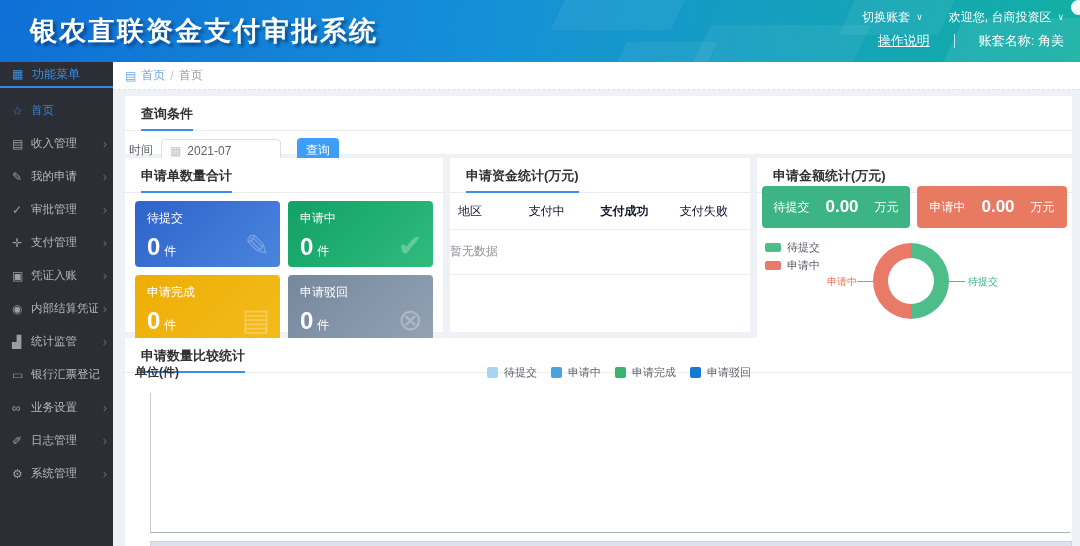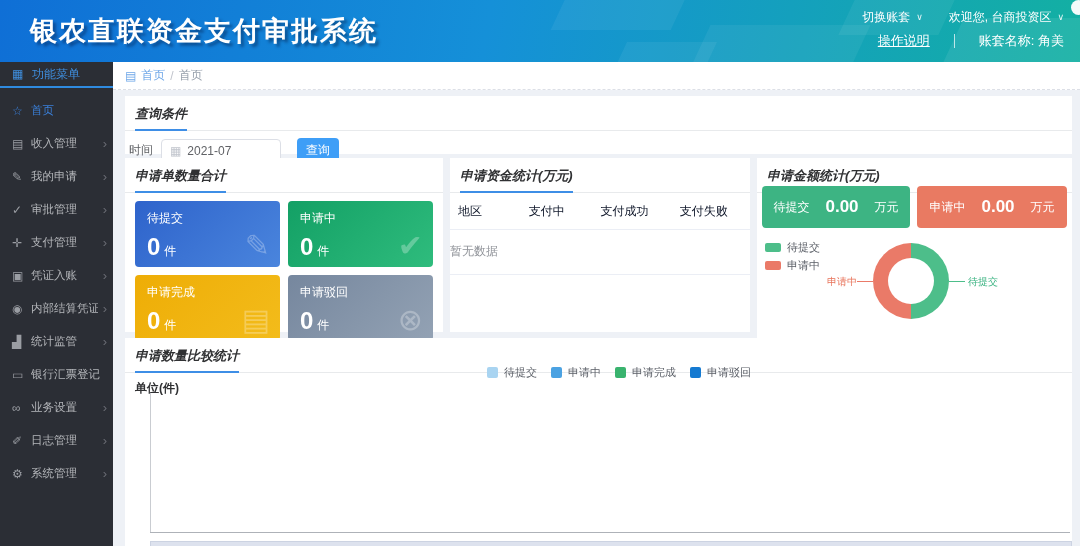--- a/index.html
+++ b/index.html
@@ -43,21 +43,21 @@
   
   .breadcrumb { position:absolute; left:113px; top:62px; width:967px; height:28px; background:#fff;
     border-bottom:1px dashed #dcdfe6; display:flex; align-items:center; gap:5px; padding-left:12px; font-size:12px; }
   .bc-icon { color:#6ea7e8; font-size:12px; }
   .bc-root { color:#6ea7e8; cursor:pointer; }
   .bc-sep { color:#c0c4cc; }
   .bc-cur { color:#97a0ac; }
 
   
   .panel { position:absolute; background:#fff; }
-  .panel-head { position:relative; padding:8px 10px 0; border-bottom:1px solid #e8eaec;font-style:italic; }
+  .panel-head { position:relative; padding:8px 16px 0; border-bottom:1px solid #e8eaec; }
   .panel-head .t { display:inline-block; font-size:13px; font-weight:bold; color:#303133;
     padding-bottom:6px; border-bottom:2px solid #3e8ee6; margin-bottom:-1px; }
 
   .query-panel { left:125px; top:96px; width:947px; height:58px; }
   .query-row { display:flex; align-items:center; padding:7px 10px 0 4px; gap:8px; }
   .q-label { font-size:12px; color:#606266; }
   .date-input { width:120px; height:24px; border:1px solid #dcdfe6; border-radius:4px; background:#fff;
     display:flex; align-items:center; gap:6px; padding:0 8px; font-size:12px; color:#606266; cursor:text; }
   .cal-icon { color:#c0c4cc; font-size:12px; }
   .btn-primary { margin-left:8px; width:42px; height:25px; background:#3e9ef7; color:#fff; font-size:12px;
@@ -72,21 +72,21 @@
   .sc-gray   { background:linear-gradient(135deg,#76879e,#93a2b4); }
   .sc-label { font-size:12px; }
   .sc-value { position:absolute; left:12px; bottom:6px; font-size:24px; font-weight:bold; }
   .sc-unit { font-size:12px; font-weight:normal; margin-left:4px; }
   .sc-icon { position:absolute; right:10px; bottom:4px; font-size:30px; color:rgba(255,255,255,0.28); }
 
   .panel2 { left:450px; top:158px; width:300px; height:174px; }
   .tbl-head { display:flex; padding:10px 6px 9px; font-size:12px; color:#0f172a; border-bottom:1px solid #ebeef5; }
   .tc { text-align:center; }
   .tc1 { width:18%; text-align:left; padding-left:2px; }
-  .tc2 { width:27%; } .tc3 { width:27%; } .tc4 { width:28%; }
+  .tc2 { width:27%; } .tc3 { width:27%;font-weight:bold; } .tc4 { width:28%; }
   .empty-row { color:#909399; font-size:12px; padding:13px 0 14px; border-bottom:1px solid #ebeef5; }
 
   .panel3 { left:757px; top:158px; width:315px; height:194px; }
   .amount-card { position:absolute; height:42px; border-radius:4px; color:#fff; display:flex;
     align-items:center; justify-content:center; font-size:12px; cursor:pointer; }
   .am-green { left:5px; top:28px; width:148px; background:#3db483; }
   .am-salmon { left:160px; top:28px; width:150px; background:#e97a62; }
   .am-value { font-size:17px; font-weight:bold; margin:0 16px; }
   .p3-legend { position:absolute; left:8px; top:80px; }
   .lg-item { display:flex; align-items:center; gap:6px; height:18px; font-size:11px; color:#5a5e66; cursor:pointer; }
@@ -96,21 +96,21 @@
     background:conic-gradient(#4dbe8a 0 50%, #ea7a68 50% 100%); }
   .donut::after { content:''; position:absolute; left:15px; top:15px; width:46px; height:46px; border-radius:50%; background:#fff; }
   .cl-line { position:absolute; height:1px; }
   .cl-left  { left:100px; top:123px; width:16px; background:#ea7a68; }
   .cl-right { left:192px; top:123px; width:16px; background:#4dbe8a; }
   .cl-label { position:absolute; font-size:10px; white-space:nowrap; }
   .cll { left:70px; top:117px; color:#e8735a; }
   .clr { left:211px; top:117px; color:#3db483; }
 
   .panel4 { left:125px; top:338px; width:947px; height:210px; }
-  .unit-label { position:absolute; left:10px; top:26px; font-size:12px; font-weight:bold; color:#303133;margin-top:16px; }
+  .unit-label { position:absolute; left:10px; top:26px; font-size:12px; font-weight:bold; color:#303133; }
   .b-legend { position:absolute; left:362px; top:25px; display:flex; gap:14px; align-items:center; font-size:12px; color:#5a5e66; }
   .b-sw { width:11px; height:11px; border-radius:2px; }
   .sw-b1 { background:#a9d4f1; } .sw-b2 { background:#4ba2e2; } .sw-b3 { background:#39b36e; } .sw-b4 { background:#157ad1; }
   .axis-y { position:absolute; left:25px; top:55px; width:1px; height:139px; background:#c9ccd1; }
   .axis-x { position:absolute; left:25px; top:194px; width:920px; height:1px; background:#aeb2b8; }
   .datazoom { position:absolute; left:25px; top:203px; width:922px; height:10px; background:#dde2ee; border:1px solid #ccd3e2; cursor:pointer; }
 </style>
 </head>
 <body>
 

